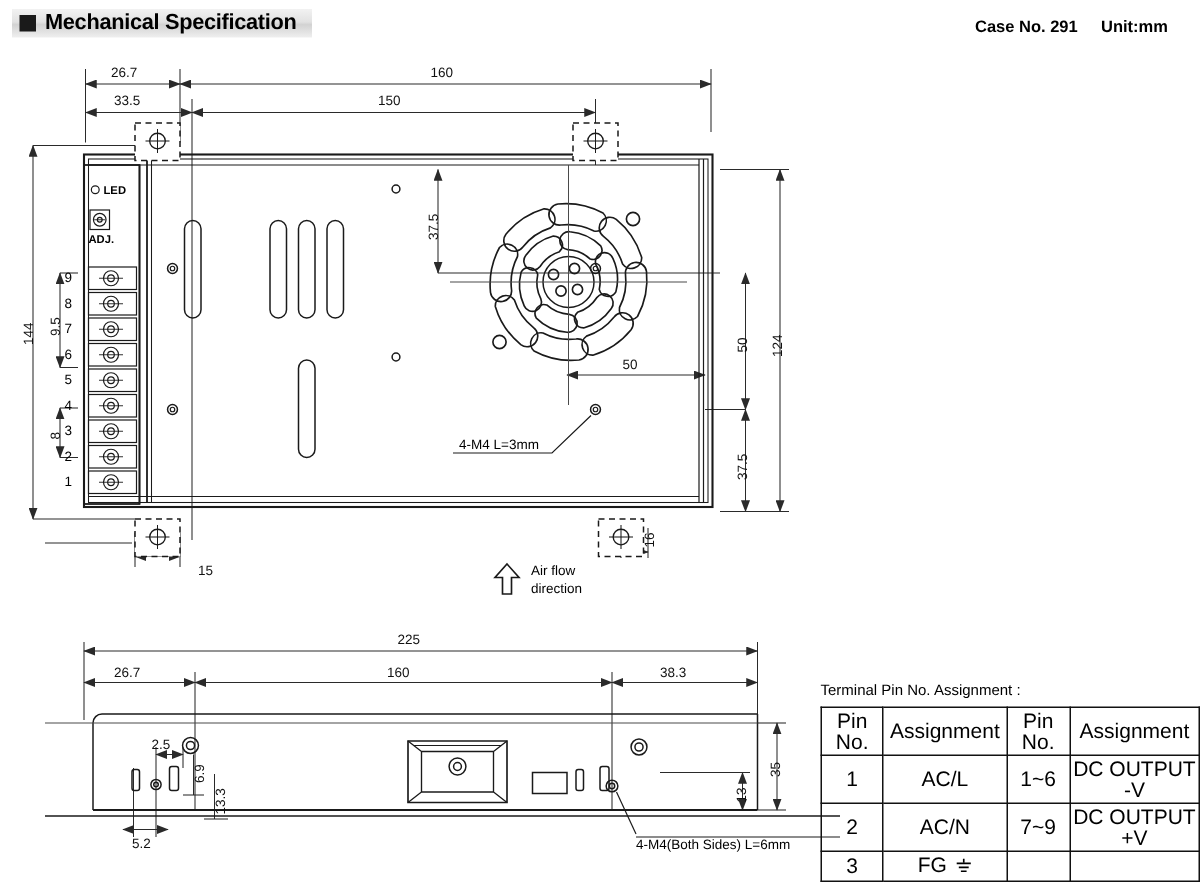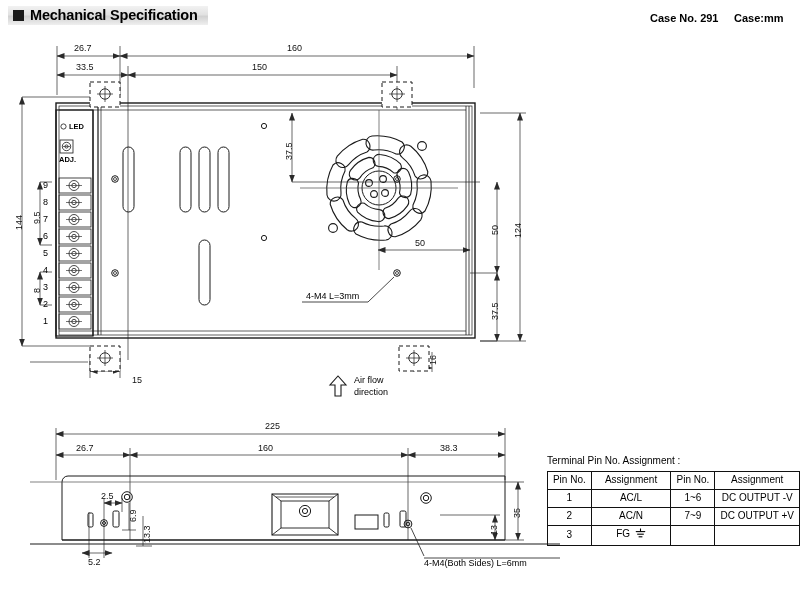--- a/index.html
+++ b/index.html
@@ -23,40 +23,40 @@
   .dim{position:absolute;font-size:9px;color:#111;white-space:nowrap;
        font-family:"Liberation Sans","DejaVu Sans",sans-serif;}
   .dim.v{transform-origin:0 0;}
   .note{position:absolute;font-size:9px;white-space:nowrap;}
   .lbl-small{position:absolute;font-size:7.5px;font-weight:bold;white-space:nowrap;}
   .pinno{position:absolute;font-size:9px;white-space:nowrap;}
 
   
   .tbl-cap{position:absolute;left:547px;top:455px;font-size:10px;white-space:nowrap;}
   table.pin{position:absolute;left:547px;top:471px;border-collapse:collapse;
-            font-size:10px;}
+            font-size:14px;}
   table.pin td{border:1px solid #111;text-align:center;padding:1px 0 2px 0;
                height:14px;line-height:14px;}
   table.pin td.c1{width:50px;}
   table.pin td.c2{width:86px;}
   table.pin td.c3{width:50px;}
   table.pin td.c4{width:92px;}
   table.pin tr.head td{font-weight:normal;}
   .gnd-sym{display:inline-block;vertical-align:-2px;margin-left:2px;}
 </style>
 </head>
 <body>
 
 <div id="root">
 
   <div class="hdr-band"></div>
   <div class="hdr-sq"></div>
   <div class="hdr-txt">Mechanical Specification</div>
   <div class="case-no">Case No. 291</div>
-  <div class="unit">Case:mm</div>
+  <div class="unit">Unit:mm</div>
 
   <svg id="drawing" viewBox="0 0 800 594" xmlns="http://www.w3.org/2000/svg">
     <defs>
       <marker id="ar" markerWidth="8" markerHeight="6" refX="7.5" refY="3" orient="auto" markerUnits="userSpaceOnUse">
         <path d="M0,0 L8,3 L0,6 z" fill="#2a2a2a"></path>
       </marker>
       <marker id="arS" markerWidth="8" markerHeight="6" refX="0.5" refY="3" orient="auto" markerUnits="userSpaceOnUse">
         <path d="M8,0 L0,3 L8,6 z" fill="#2a2a2a"></path>
       </marker>
       <g id="screwhole">

